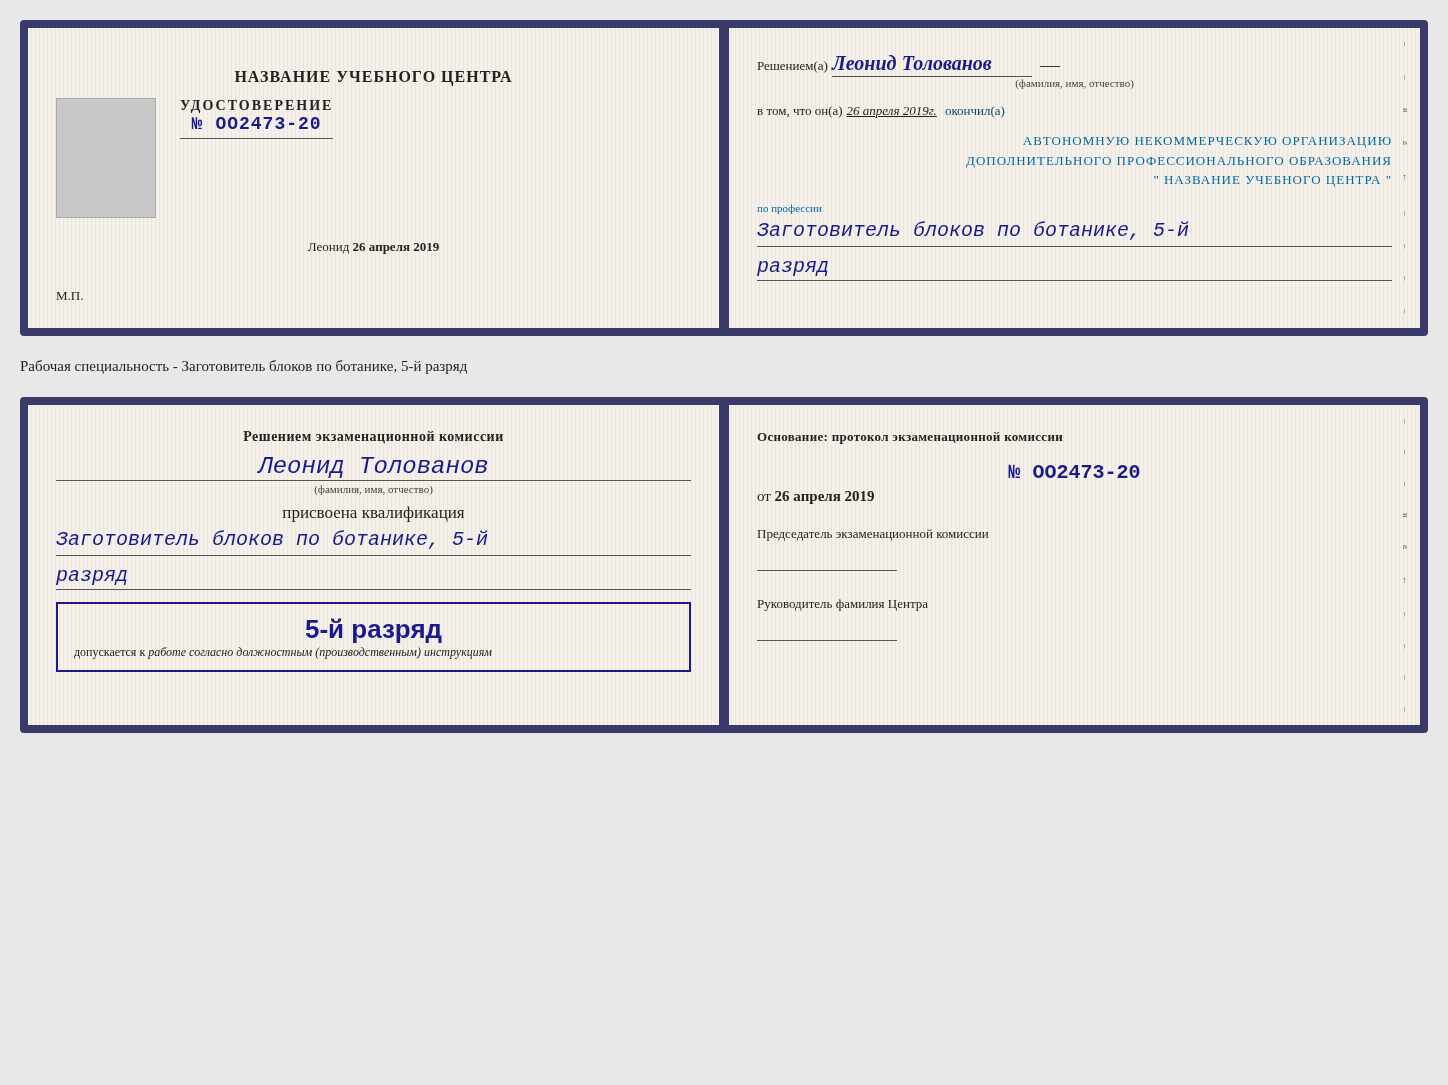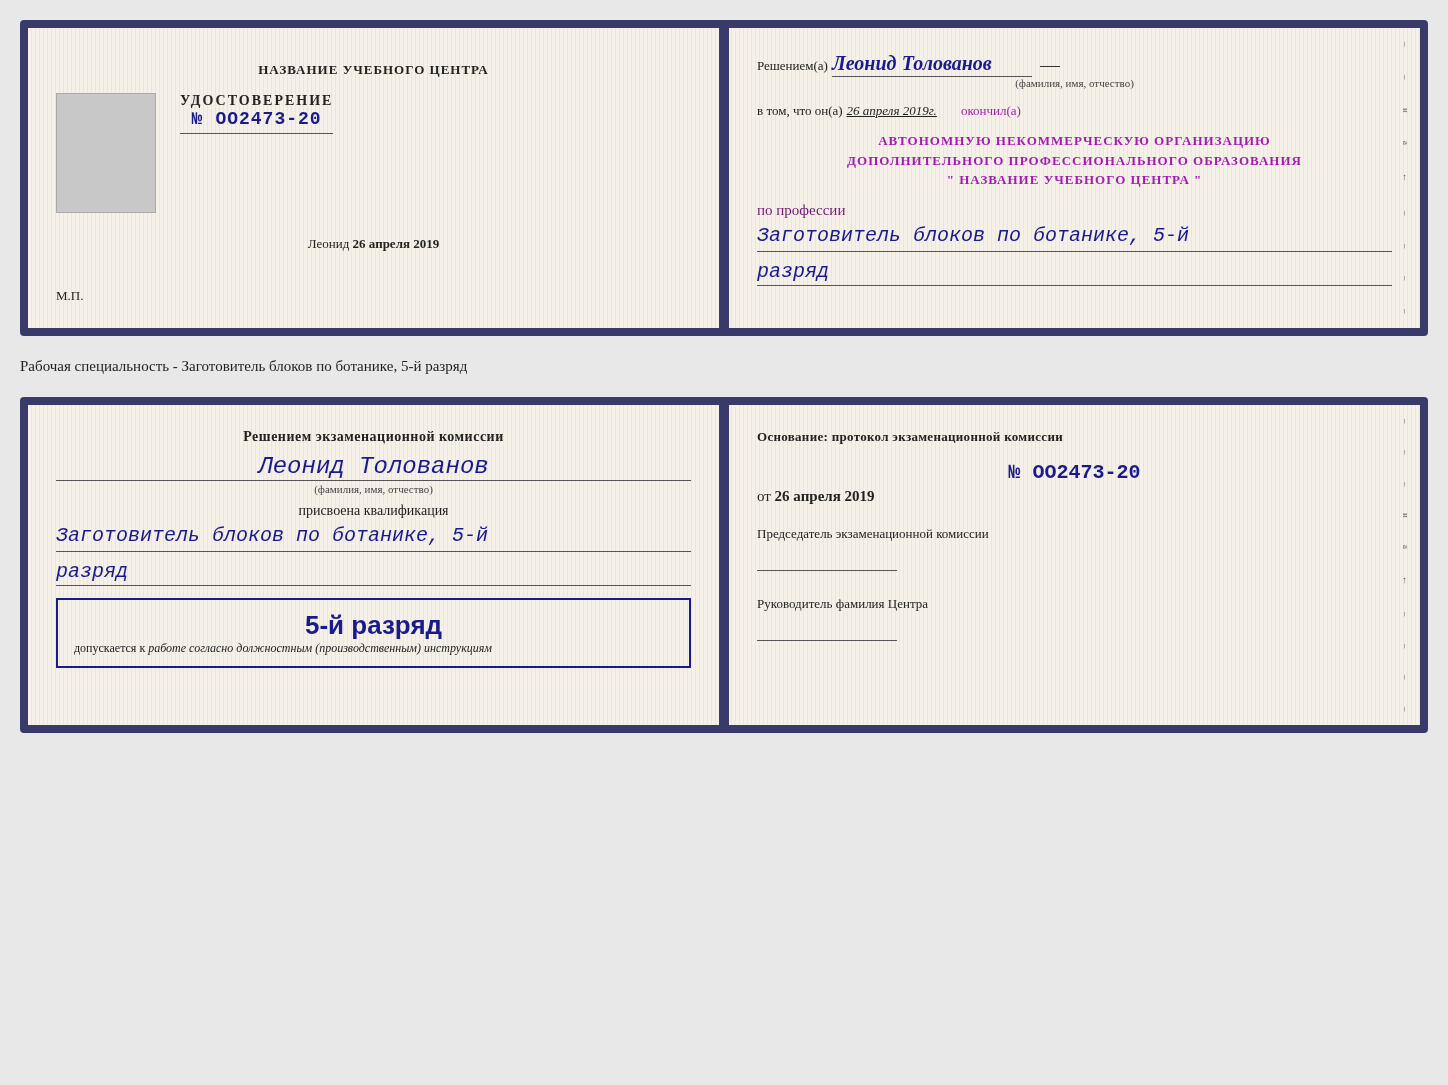--- a/index.html
+++ b/index.html
@@ -56,27 +56,27 @@
     
     .upper-doc .doc-left {
       display: flex;
       flex-direction: column;
       align-items: center;
       justify-content: space-between;
       min-height: 300px;
     }
 
     .training-center-title {
-      font-size: 13px;
+      font-size: 16px;
       font-weight: bold;
       letter-spacing: 1px;
       text-transform: uppercase;
       text-align: center;
       color: #222;
-      margin-top: 10px;
+      margin-top: 16px;
     }
 
     .photo-placeholder {
       width: 100px;
       height: 120px;
       background: #c8c8c8;
       border: 1px solid #aaa;
       flex-shrink: 0;
     }
 
@@ -154,32 +154,32 @@
     }
 
     .certified-text {
       font-size: 13px;
       color: #222;
       margin: 16px 0 4px;
     }
 
     .org-block {
       font-size: 13px;
-      font-weight: bold;
+      font-weight: normal;
       letter-spacing: 1px;
       text-transform: uppercase;
-      color: #a21caf;
-      text-align: center;
+      color: #0369a1;
+      text-align: right;
       line-height: 1.5;
       margin: 8px 0;
     }
 
     .profession-label {
-      font-size: 15px;
-      color: #701a75;
+      font-size: 11px;
+      color: #0369a1;
       margin-top: 12px;
     }
 
     .profession-value {
       font-size: 20px;
       font-family: 'Courier New', monospace;
       color: #1a1a8a;
       font-style: italic;
       border-bottom: 1px solid #555;
       display: block;
@@ -230,21 +230,21 @@
       font-family: 'Courier New', monospace;
       color: #1a1a8a;
       font-style: italic;
       border-bottom: 1px solid #555;
       display: block;
       text-align: center;
       margin: 8px 0 2px;
     }
 
     .assigned-text {
-      font-size: 14px;
+      font-size: 17px;
       color: #222;
       text-align: center;
       margin: 8px 0 4px;
     }
 
     .qualification-value {
       font-size: 20px;
       font-family: 'Courier New', monospace;
       color: #1a1a8a;
       font-style: italic;
@@ -389,21 +389,21 @@
         <span class="recipient-line">Решением(а)</span>
         <span class="recipient-name">Леонид Толованов</span>
         <span class="inline-dash"></span>
         <br>
         <span class="field-hint">(фамилия, имя, отчество)</span>
       </div>
 
       <div style="margin: 12px 0;">
         <span class="certified-text">в том, что он(а)</span>
         <span style="font-style:italic; font-size:13px; text-decoration: underline; color:#222;">26 апреля 2019г.</span>
-        <span style="font-size:13px; color:#a21caf; margin-left:20px;">окончил(а)</span>
+        <span style="font-size:13px; color:#0c4a6e; margin-left:4px;">окончил(а)</span>
       </div>
 
       <div class="org-block">
         <div>АВТОНОМНУЮ НЕКОММЕРЧЕСКУЮ ОРГАНИЗАЦИЮ</div>
         <div>ДОПОЛНИТЕЛЬНОГО ПРОФЕССИОНАЛЬНОГО ОБРАЗОВАНИЯ</div>
         <div>"   НАЗВАНИЕ УЧЕБНОГО ЦЕНТРА   "</div>
       </div>
 
       <div class="profession-label">по профессии</div>
       <span class="profession-value">Заготовитель блоков по ботанике, 5-й</span>

